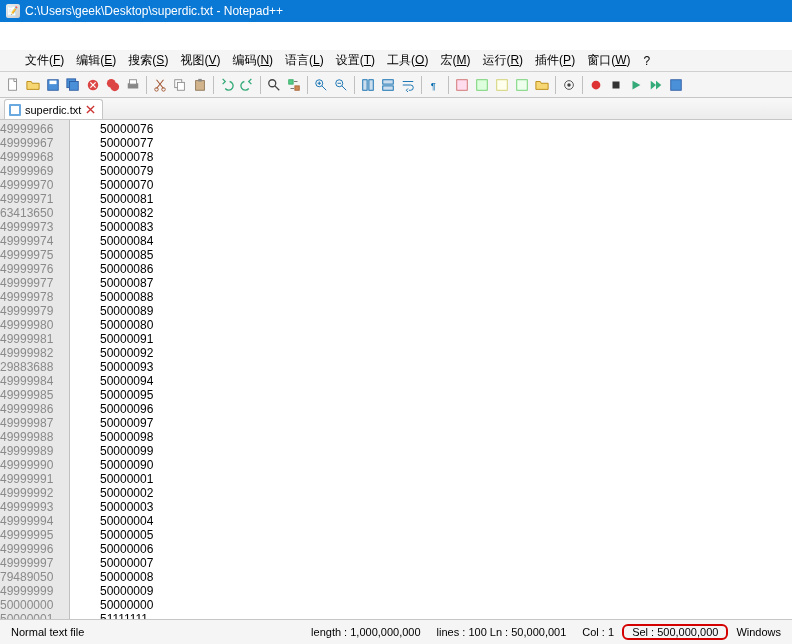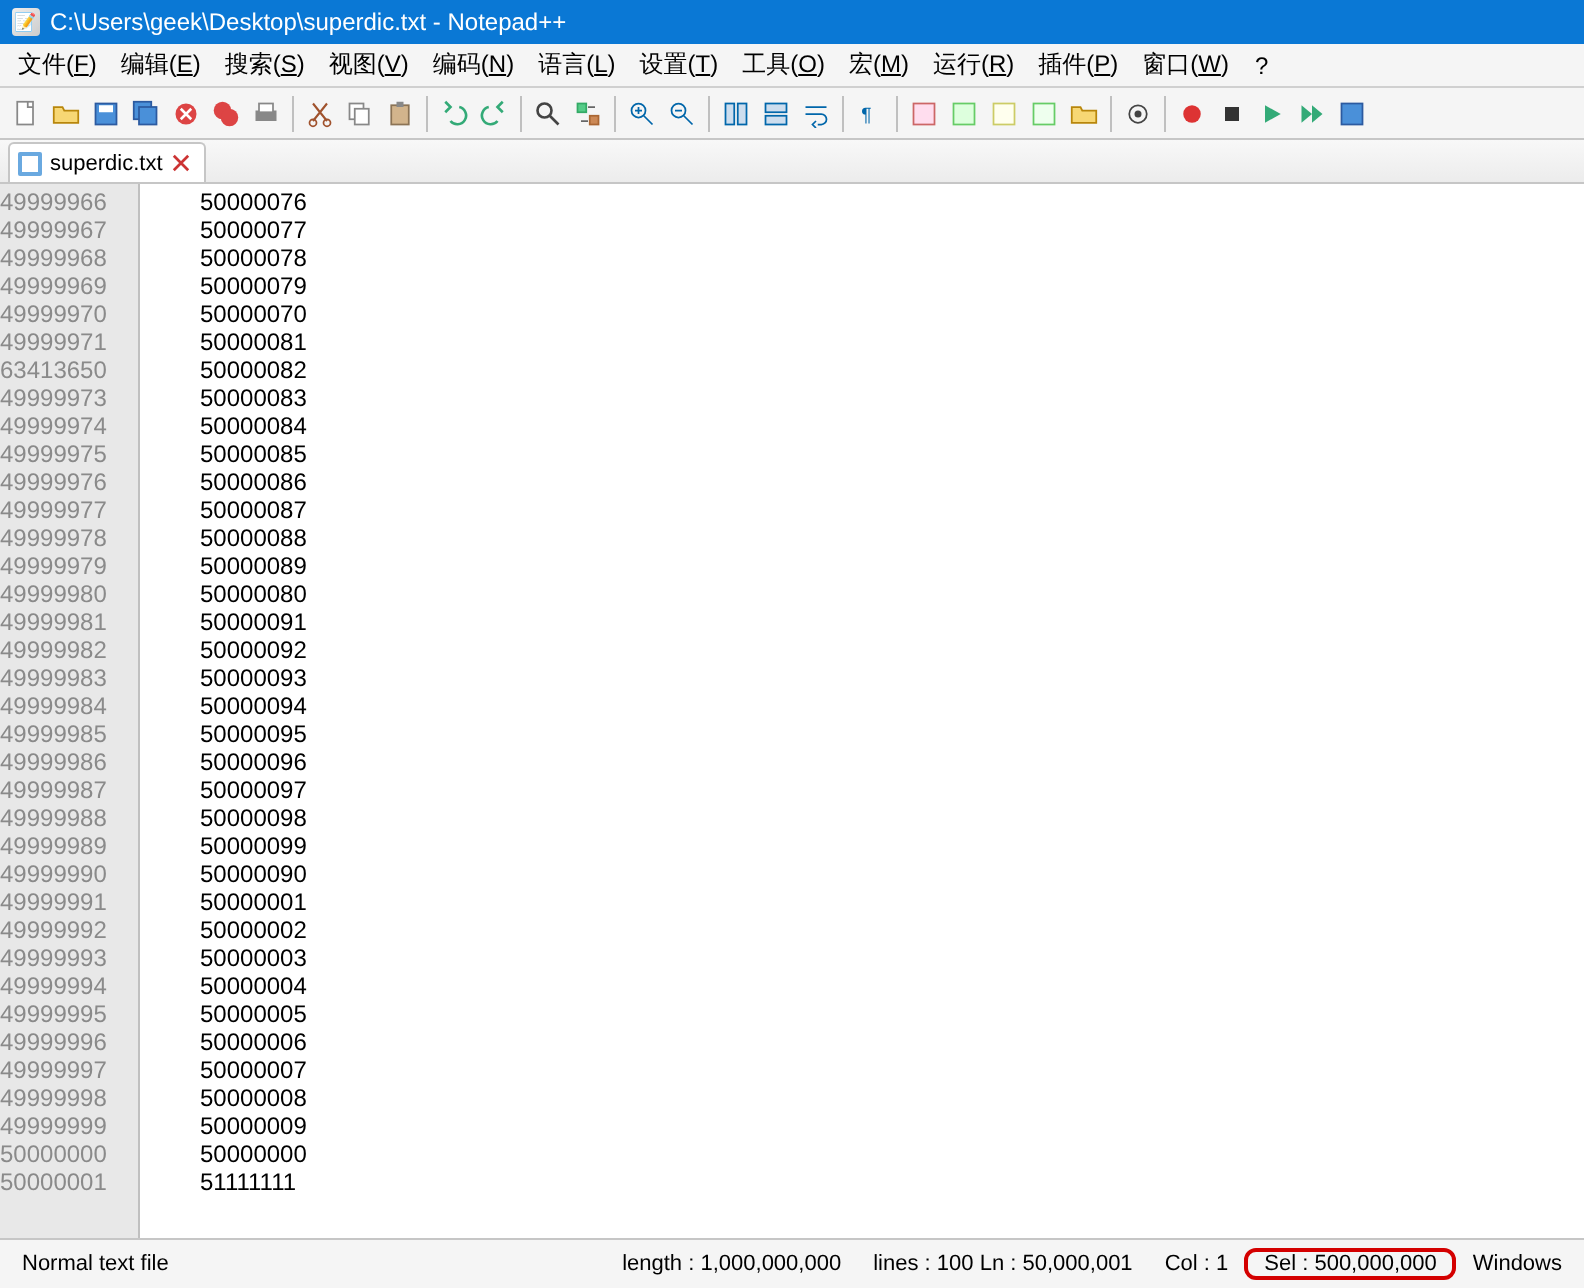--- a/index.html
+++ b/index.html
@@ -2,21 +2,21 @@
 <html><head>
 <meta charset="utf-8">
 <style>
 * { margin: 0; padding: 0; box-sizing: border-box; font-family: "Microsoft YaHei", "Segoe UI", Tahoma, sans-serif; }
 body { width: 792px; height: 644px; background: #fff; overflow: hidden; font-size: 12px; }
 
 .titlebar { height: 22px; background: #0a78d5; color: #fff; display: flex; align-items: center; padding-left: 6px; }
 .titlebar .icon { width: 14px; height: 14px; margin-right: 5px; background: linear-gradient(135deg,#eee,#ccc); border-radius: 2px; display: flex; align-items: center; justify-content: center; font-size: 9px; }
 .titlebar .title { font-size: 12px; text-align: right; }
 
-.menubar { height: 22px; background: #f5f5f5; border-bottom: 1px solid #d0d0d0; display: flex; align-items: center; padding: 0 4px; gap: 2px; }
+.menubar { height: 22px; background: #f5f5f5; border-bottom: 1px solid #d0d0d0; display: flex; align-items: center; padding: 0 20px; gap: 2px; margin-top: 28px; }
 .menubar .item { padding: 2px 5px; font-size: 12px; cursor: default; color: #000; }
 .menubar .item u { text-decoration: underline; }
 .menubar .help { padding: 2px 6px; font-size: 12px; cursor: default; }
 
 .toolbar { height: 26px; background: #f5f5f5; border-bottom: 1px solid #c6c6c6; display: flex; align-items: center; padding: 0 4px; gap: 2px; }
 .toolbar .btn { width: 18px; height: 18px; display: flex; align-items: center; justify-content: center; cursor: default; border-radius: 2px; }
 .toolbar .sep { width: 1px; height: 18px; background: #c0c0c0; margin: 0 2px; }
 .toolbar svg { width: 14px; height: 14px; }
 
 .tabbar { height: 22px; background: linear-gradient(#f8f8f8,#ececec); border-bottom: 1px solid #c6c6c6; display: flex; align-items: flex-end; padding: 0 4px; }
@@ -272,36 +272,36 @@
       <div class="ln">49999973</div>
       <div class="ln">49999974</div>
       <div class="ln">49999975</div>
       <div class="ln">49999976</div>
       <div class="ln">49999977</div>
       <div class="ln">49999978</div>
       <div class="ln">49999979</div>
       <div class="ln">49999980</div>
       <div class="ln">49999981</div>
       <div class="ln">49999982</div>
-      <div class="ln">49999983</div>
+      <div class="ln">29883688</div>
       <div class="ln">49999984</div>
       <div class="ln">49999985</div>
       <div class="ln">49999986</div>
       <div class="ln">49999987</div>
       <div class="ln">49999988</div>
       <div class="ln">49999989</div>
       <div class="ln">49999990</div>
       <div class="ln">49999991</div>
       <div class="ln">49999992</div>
       <div class="ln">49999993</div>
       <div class="ln">49999994</div>
       <div class="ln">49999995</div>
       <div class="ln">49999996</div>
       <div class="ln">49999997</div>
-      <div class="ln">49999998</div>
+      <div class="ln">79489050</div>
       <div class="ln">49999999</div>
       <div class="ln">50000000</div>
       <div class="ln">50000001</div>
     </div>
   <div class="content" id="content">
       <div class="row">50000076</div>
       <div class="row">50000077</div>
       <div class="row">50000078</div>
       <div class="row">50000079</div>
       <div class="row">50000070</div>

